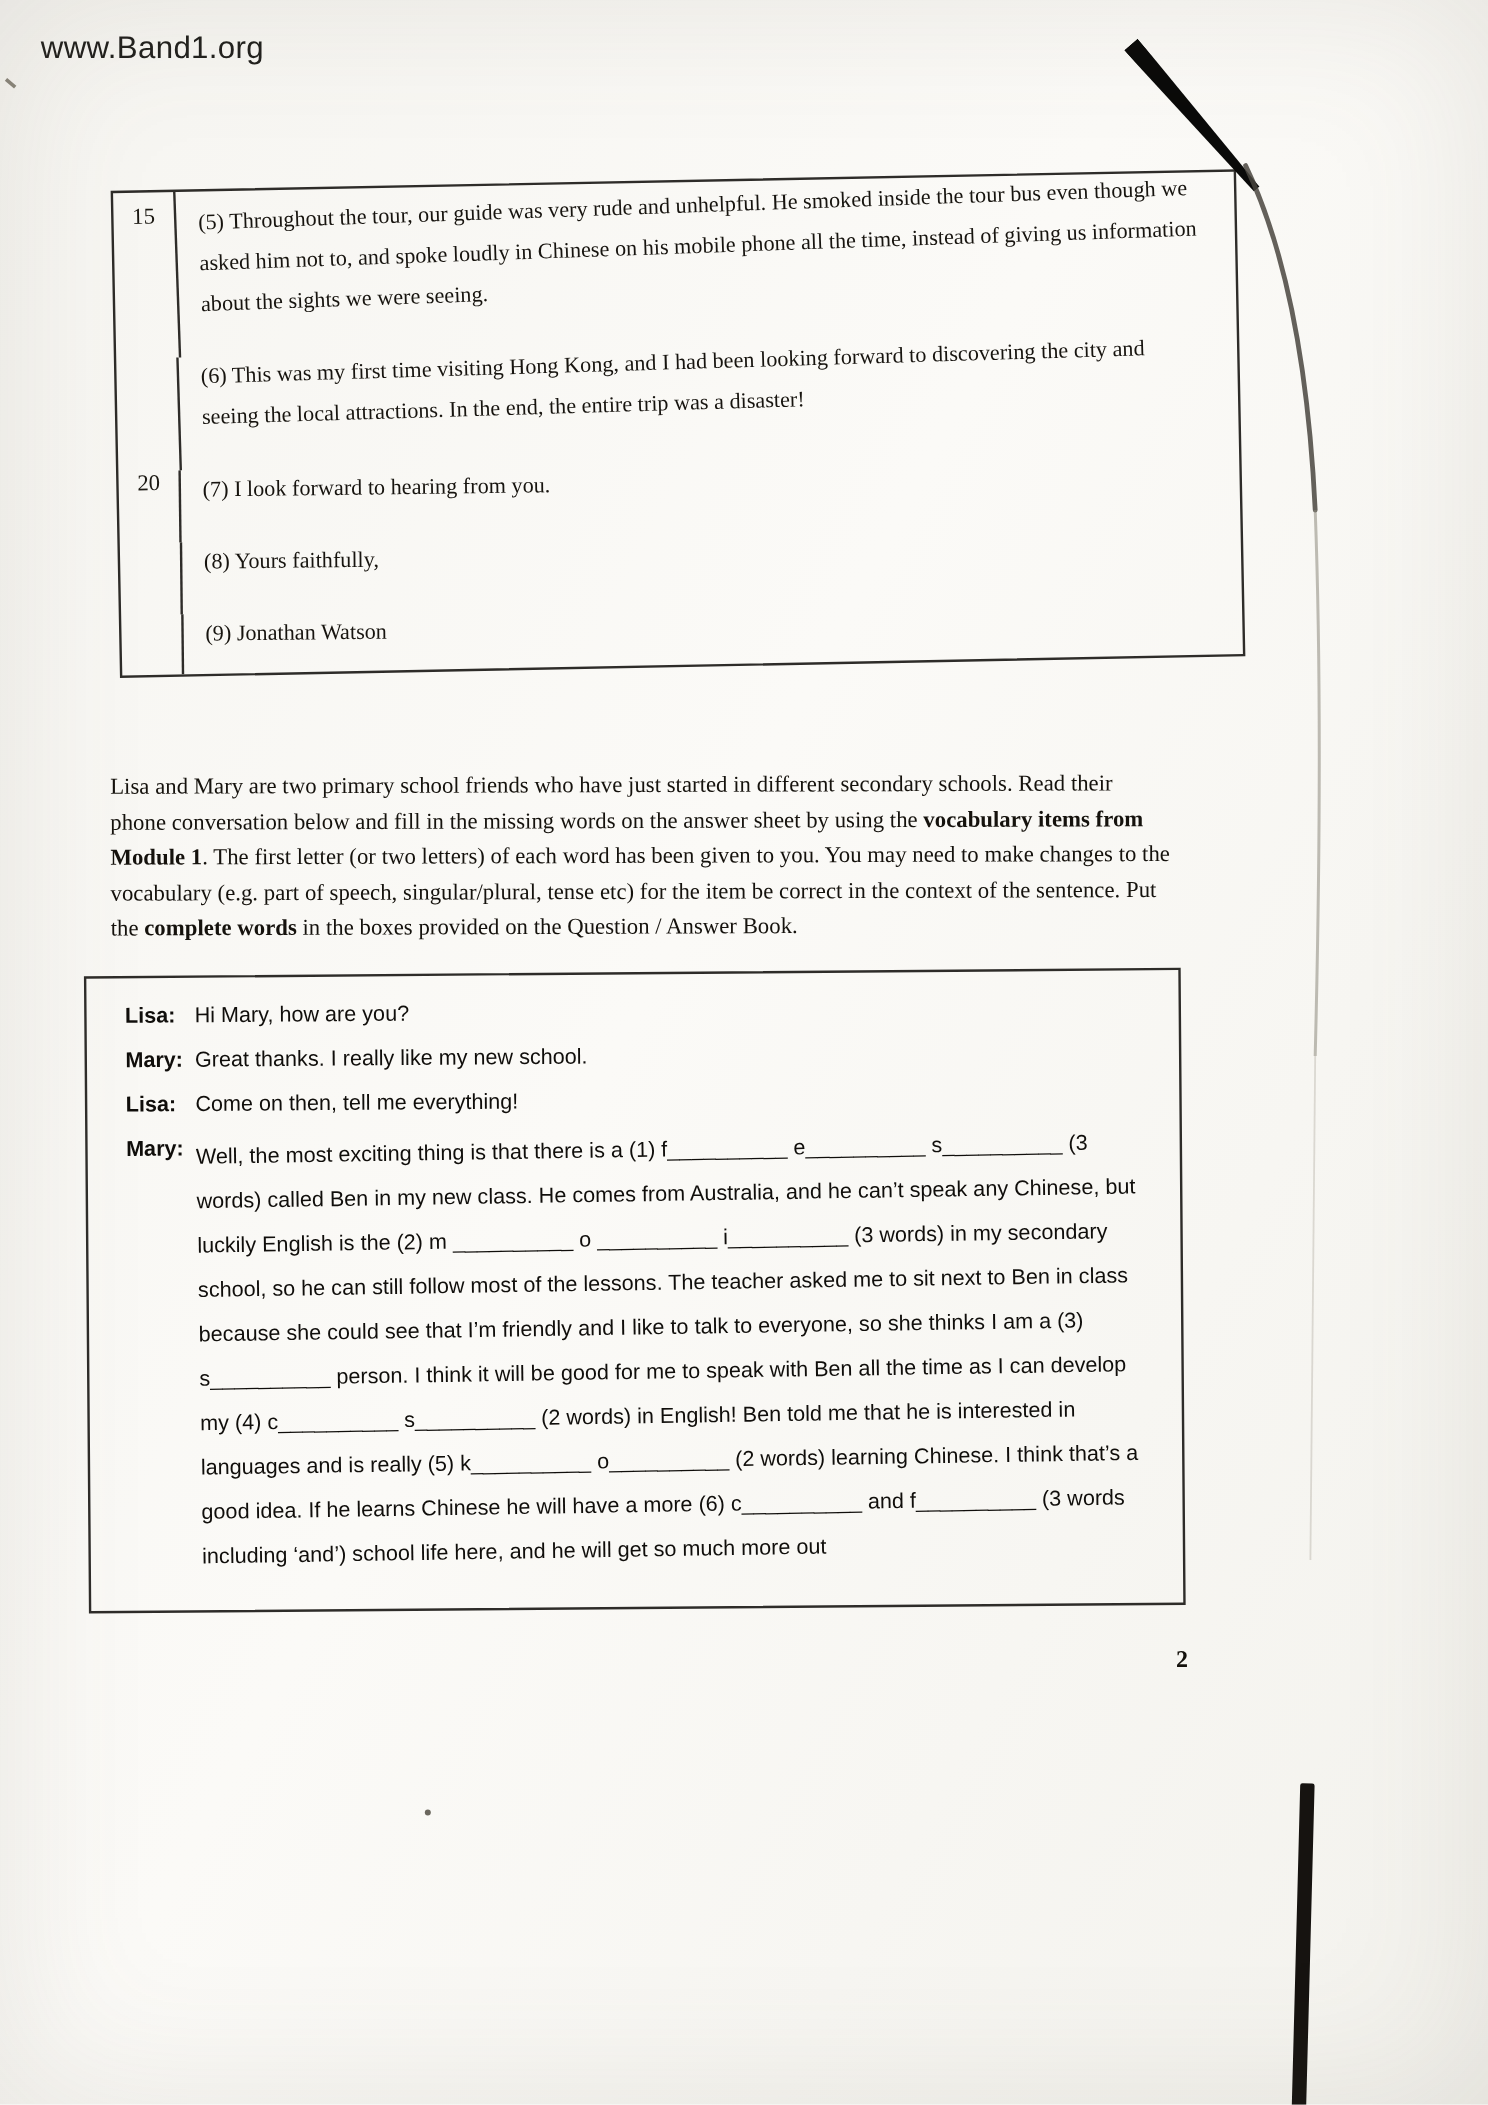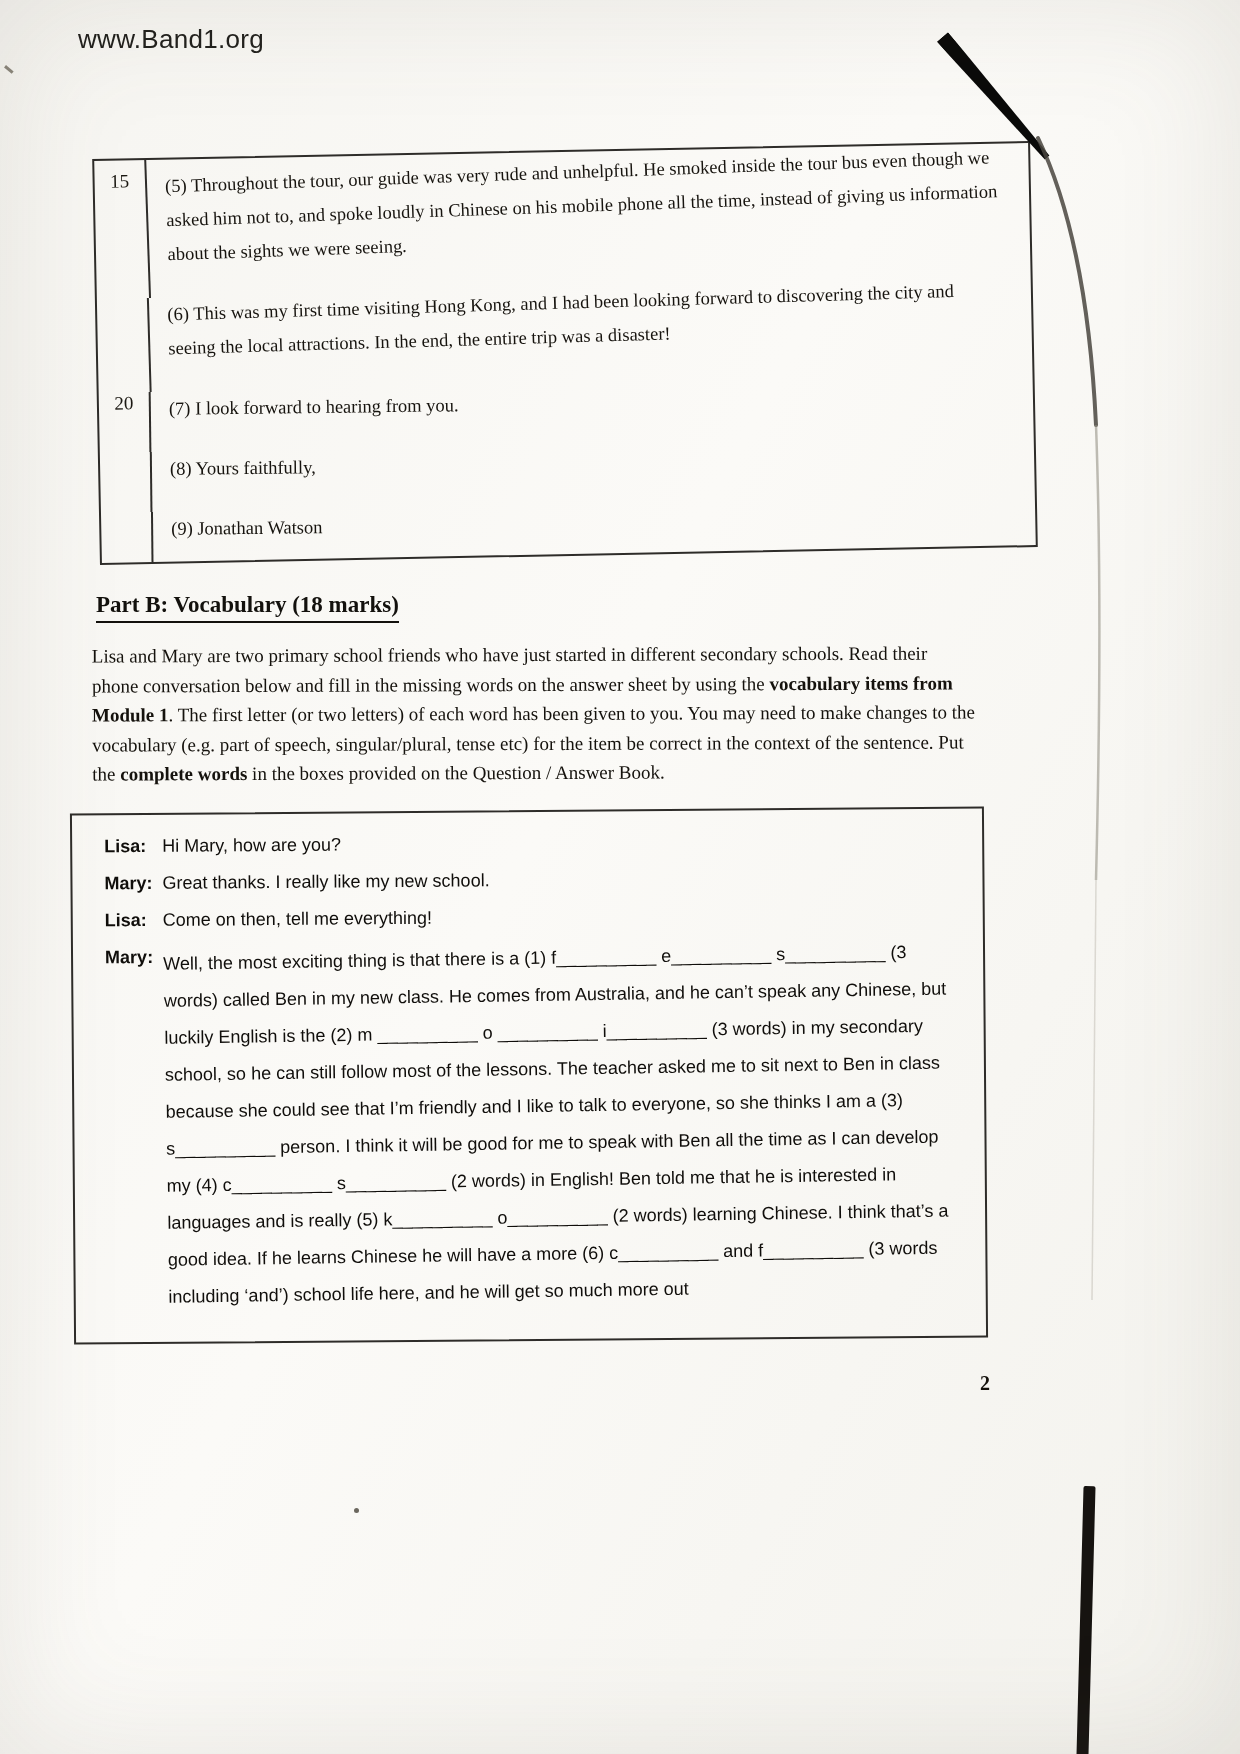--- a/index.html
+++ b/index.html
@@ -12,21 +12,20 @@
   }
   .sheet::after{
     content:""; position:absolute; inset:0; pointer-events:none;
     box-shadow:inset 0 0 130px rgba(95,88,70,.12);
   }
 
   .watermark{
     position:absolute; left:34px; top:24px;
     font-family:"Liberation Sans",sans-serif; font-size:26px; color:#21201d;
     letter-spacing:.3px;
-    margin-left:44px;
   }
 
   
   .letter-box{
     position:absolute; left:96px; top:150px; width:938px;
     border:2.5px solid #2e2c29;
     transform:rotate(-1.1deg);
     color:#17140f;
   }
   .letter-row{ display:flex; }
@@ -127,21 +126,20 @@
           <div class="letter-num"></div>
           <div class="letter-text">(8) Yours faithfully,</div>
         </div>
         <div class="letter-row">
           <div class="letter-num"></div>
           <div class="letter-text">(9) Jonathan Watson</div>
         </div>
       </div>
   </div>
 
-  <div class="part-heading">Part B: Vocabulary (18 marks)</div>
 
   <div class="instructions"><span>Lisa and Mary are two primary school friends who have just started in different secondary schools. Read their phone conversation below and fill in the missing words on the answer sheet by using the </span><span class="bold">vocabulary items from Module 1</span><span>. The first letter (or two letters) of each word has been given to you. You may need to make changes to the vocabulary (e.g. part of speech, singular/plural, tense etc) for the item be correct in the context of the sentence. Put the </span><span class="bold">complete words</span><span> in the boxes provided on the Question / Answer Book.</span></div>
 
   <div class="dialogue-box">
     <div>
         <div class="dlg-row">
           <div class="speaker">Lisa:</div>
           <div class="speech">Hi Mary, how are you?</div>
         </div>
         <div class="dlg-row">

